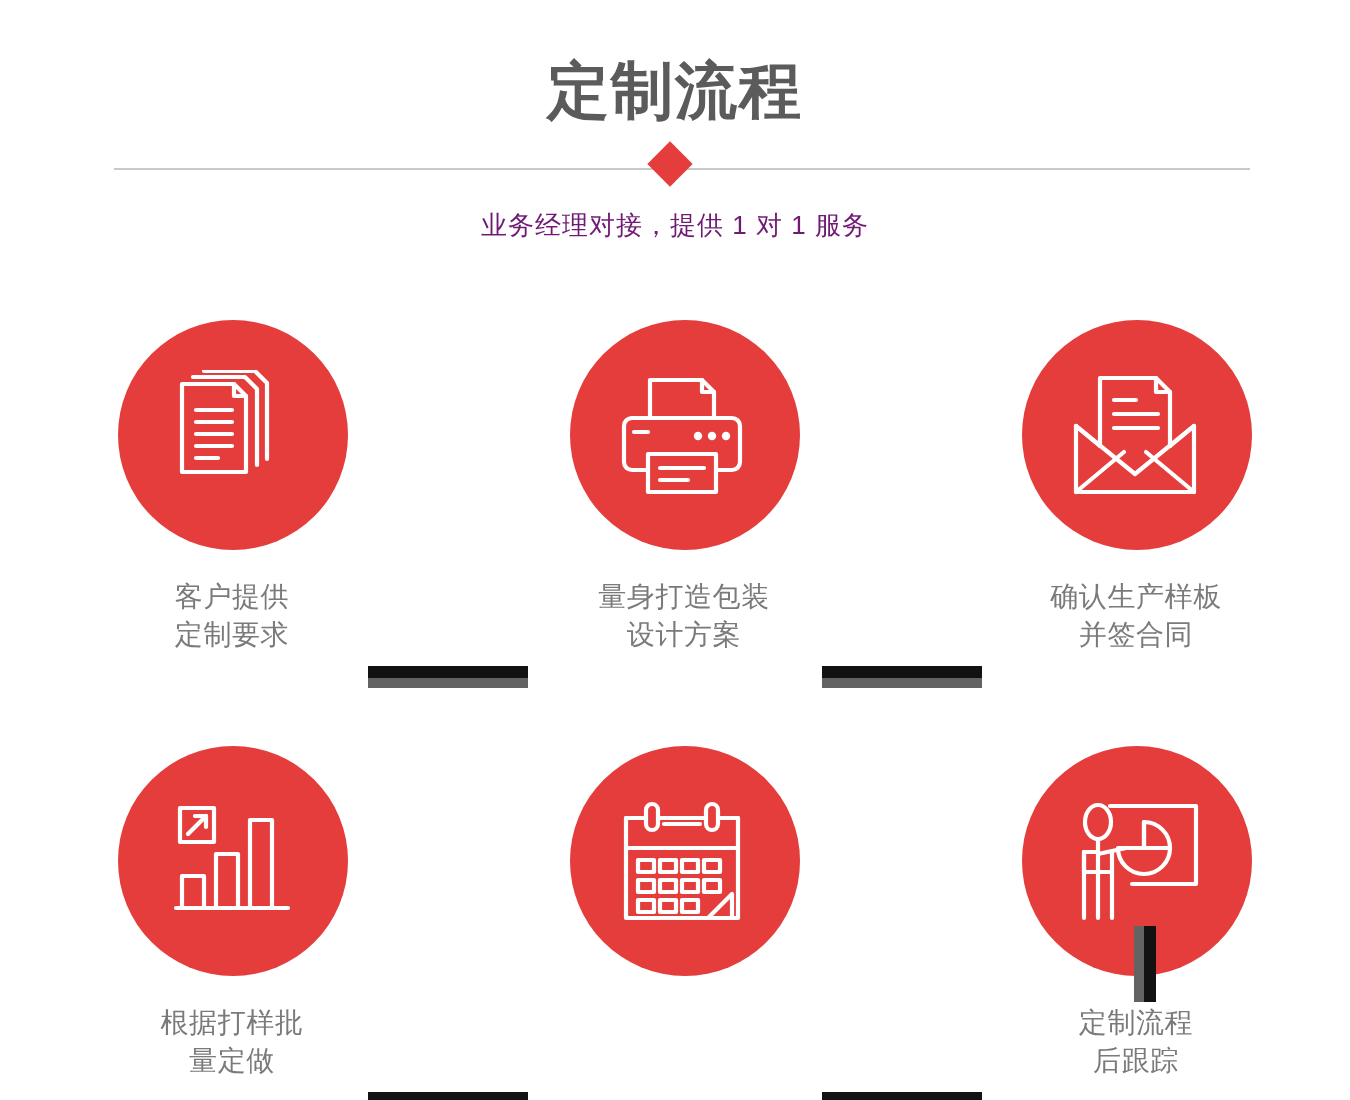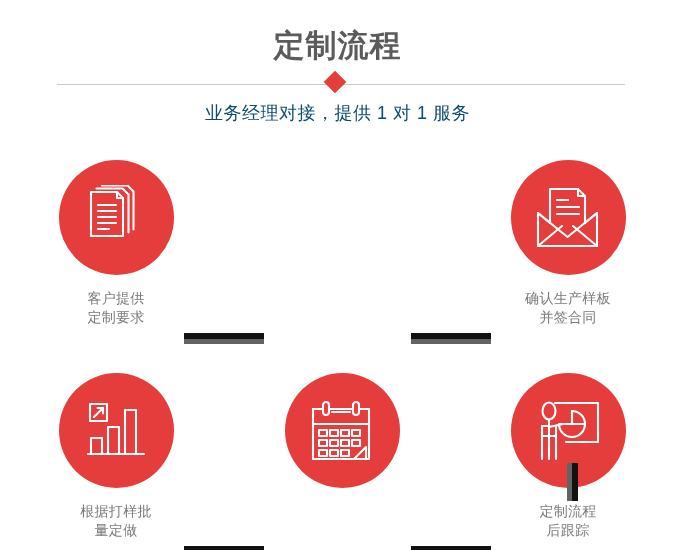--- a/index.html
+++ b/index.html
@@ -51,22 +51,22 @@
     height: 16px;
     background: #e43d3c;
     transform: rotate(45deg);
   }
   .subtitle {
     position: absolute;
     left: 0;
     top: 90px;
     width: 675px;
     text-align: center;
-    font-size: 18px;
-    color: #0c4a6e;
+    font-size: 13px;
+    color: #701a75;
     line-height: 22px;
     letter-spacing: 0.5px;
   }
 
   
   .flow {
     position: absolute;
     left: 0;
     top: 130px;
     width: 675px;
@@ -173,20 +173,40 @@
           <path d="M19 0.5h25.5l6 6v38"></path>
           <path d="M34 7v6h6"></path>
           <path d="M15 20h18M15 26h18M15 32h18M15 38h18M15 44h11"></path>
         </svg>
       </span>
     </div>
     <div class="step-label">客户提供
 定制要求</div>
   </div>
 
+  <div class="step step-row1 step-col2">
+    <div class="circle">
+      <span>
+        <svg width="68" height="62" viewBox="0 0 68 62" fill="none" stroke="#ffffff" stroke-width="2.1" stroke-linejoin="round" stroke-linecap="round">
+          <path d="M17 22V3h26l6 6v13"></path>
+          <path d="M43 3v6h6"></path>
+          <path d="M8 22h50a4 4 0 0 1 4 4v18a4 4 0 0 1-4 4h-8"></path>
+          <path d="M16 48H8a4 4 0 0 1-4-4V26a4 4 0 0 1 4-4"></path>
+          <path d="M9 29h7"></path>
+          <circle cx="41" cy="31" r="2.1" fill="#ffffff" stroke="none"></circle>
+          <circle cx="48" cy="31" r="2.1" fill="#ffffff" stroke="none"></circle>
+          <circle cx="55" cy="31" r="2.1" fill="#ffffff" stroke="none"></circle>
+          <path d="M16 40h34v19H16z"></path>
+          <path d="M22 47h22M22 53h14"></path>
+        </svg>
+      </span>
+    </div>
+    <div class="step-label">量身打造包装
+设计方案</div>
+  </div>
 
   <div class="step step-row1 step-col3">
     <div class="circle">
       <span>
         <svg width="68" height="62" viewBox="0 0 68 62" fill="none" stroke="#ffffff" stroke-width="2.1" stroke-linejoin="round" stroke-linecap="round">
           <path d="M16 36V2h28l7 7v27"></path>
           <path d="M44 2v7h7"></path>
           <path d="M23 13h11M23 20h22M23 27h22"></path>
           <path d="M4 26l12 10M63 26L51 36"></path>
           <path d="M4 26v33h59V26"></path>

